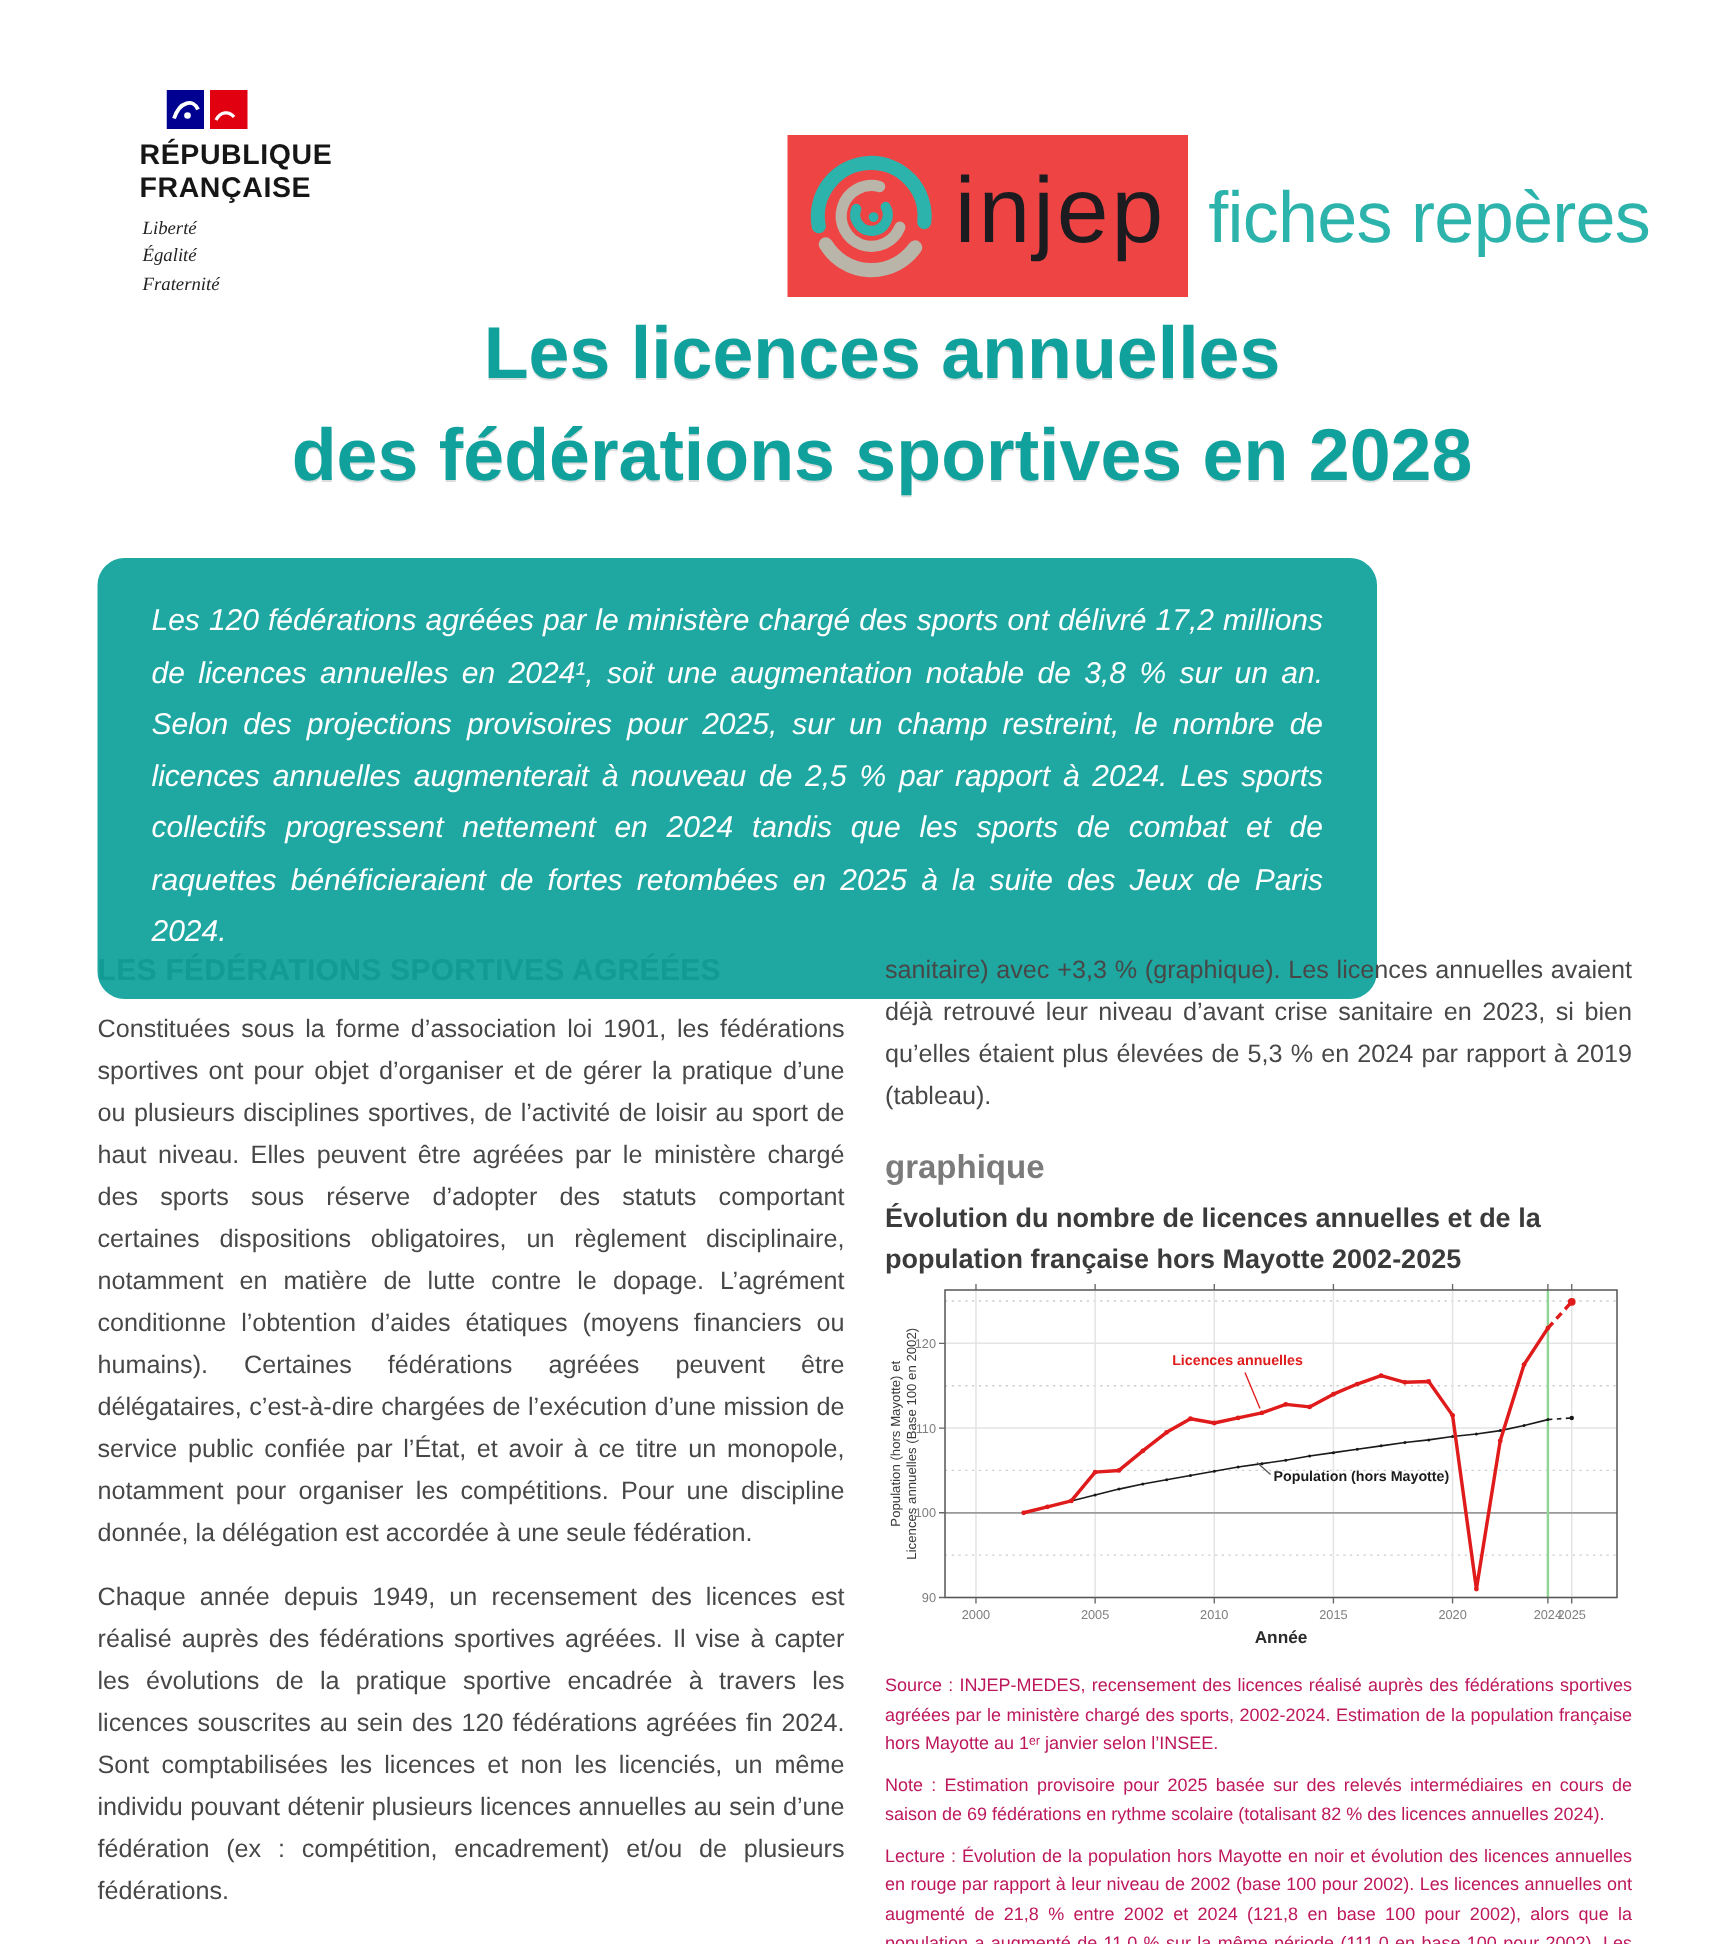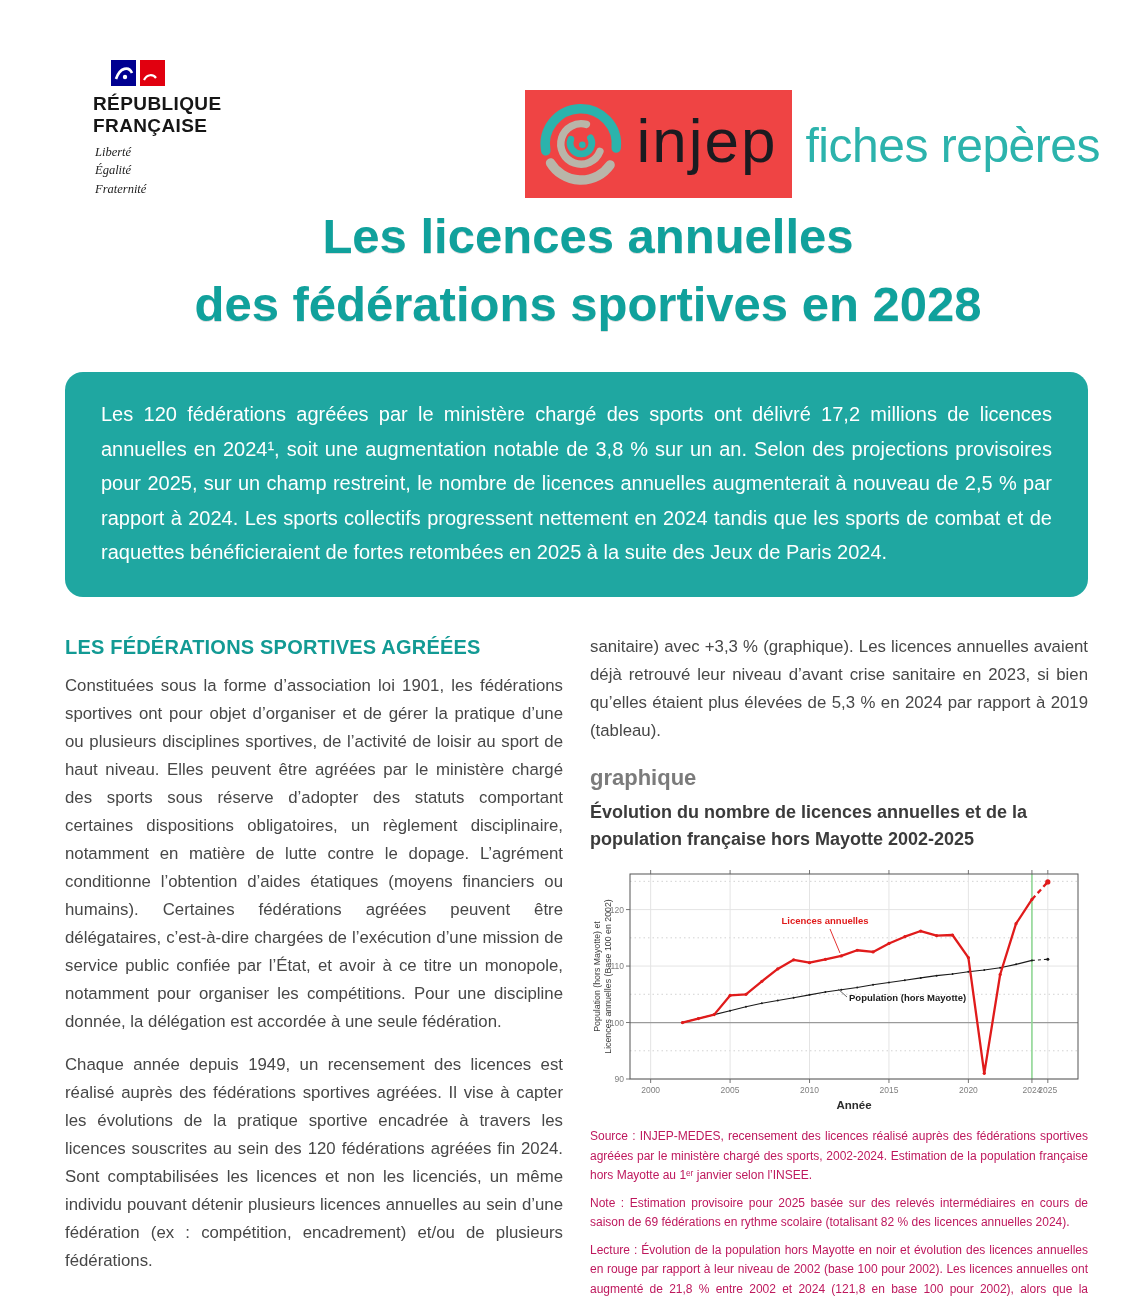--- a/index.html
+++ b/index.html
@@ -16,30 +16,30 @@
   .rf-motto { margin-top:7px; margin-left:2px; font-family:"Liberation Serif", serif; font-style:italic; font-size:12.5px; line-height:1.45; color:#222; }
   .injep-block { display:flex; align-items:center; height:108px; margin-top:2px; }
   .injep-logo-box { display:flex; align-items:center; background:#ef4444; padding:6px 14px 6px 10px; height:108px; }
   .injep-word { font-size:62px; color:#1b1b20; font-weight:500; letter-spacing:2px; margin-left:10px; margin-top:-6px; }
   .fiches { font-size:48px; font-weight:300; color:#2cb3ac; letter-spacing:-.5px; margin-left:14px; margin-top:4px; }
   
   .main-title { position:absolute; top:203px; left:14px; width:100%; text-align:center;
     font-size:49px; font-weight:bold; color:#10a19c; line-height:1.38;
     text-shadow:0 1px 0 rgba(60,60,60,.18); }
   
-  .summary-box { position:absolute; top:372px; left:65px; width:1023px;
-    background:#1fa7a1; border-radius:18px; padding:25px 36px 27px 36px; }
+  .summary-box { position:absolute; top:372px; left:65px; width:853px;
+    background:#1fa7a1; border-radius:18px; padding:25px 36px 27px 36px;font-style:italic; }
   .summary-box p { color:#ffffff; font-size:20px; line-height:34.5px; text-align:justify; }
   
   .columns { position:absolute; top:633px; left:65px; width:1023px; display:flex; gap:27px; }
   .col { width:498px; }
   .section-heading { font-size:20px; font-weight:bold; color:#129a94; letter-spacing:.2px; margin:3px 0 13px 0; }
   .body-p { font-size:16.8px; line-height:28px; color:#474747; text-align:justify; margin-bottom:15px; }
   .figure-label { font-size:22px; font-weight:bold; color:#7b7b7b; margin:20px 0 8px 0; }
-  .figure-title { font-size:18px; font-weight:bold; color:#3b3b3b; line-height:1.5; margin-bottom:14px; }
+  .figure-title { font-size:18px; font-weight:bold; color:#3b3b3b; line-height:1.5; }
   .chart-wrap { width:505px; }
   .notes { margin-top:8px; }
   .notes p { font-size:12px; line-height:19.5px; color:#be185d; text-align:justify; margin-bottom:8px; }
 </style>
 </head>
 <body>
 
 <div class="page">
 
   <div class="header">

